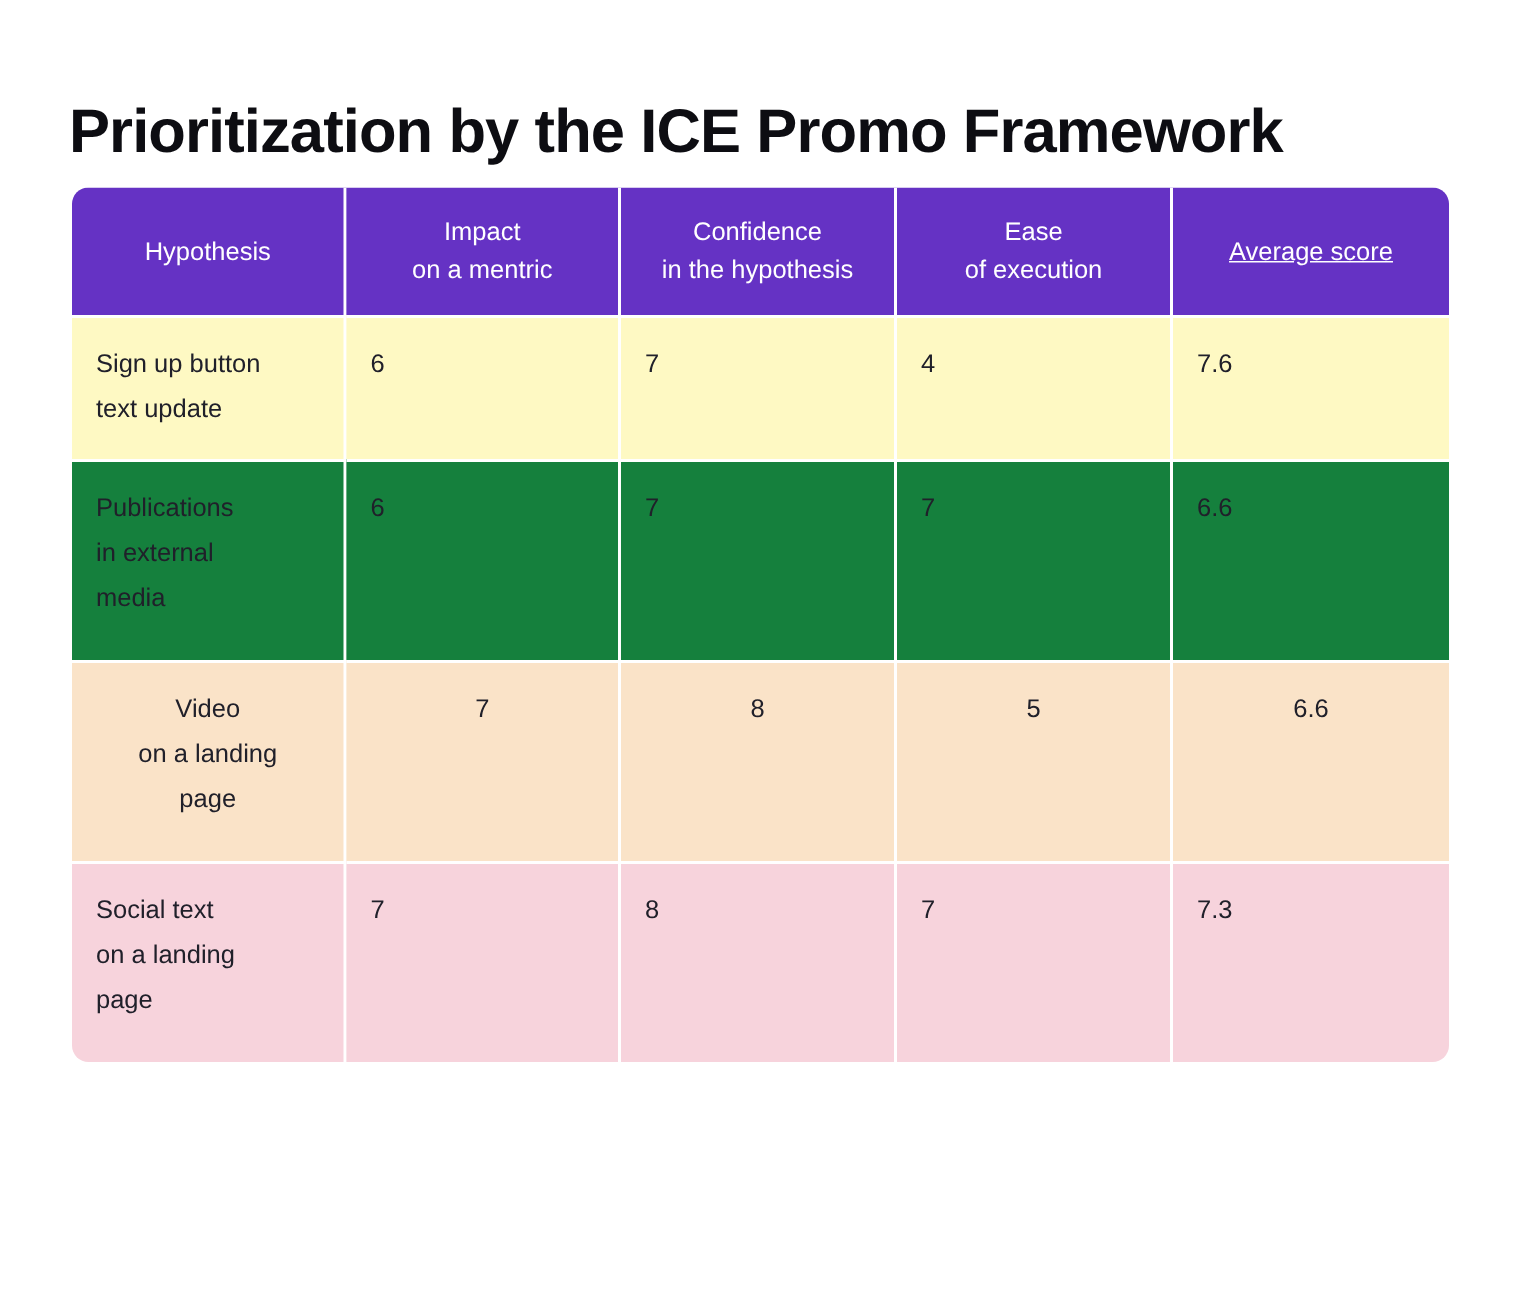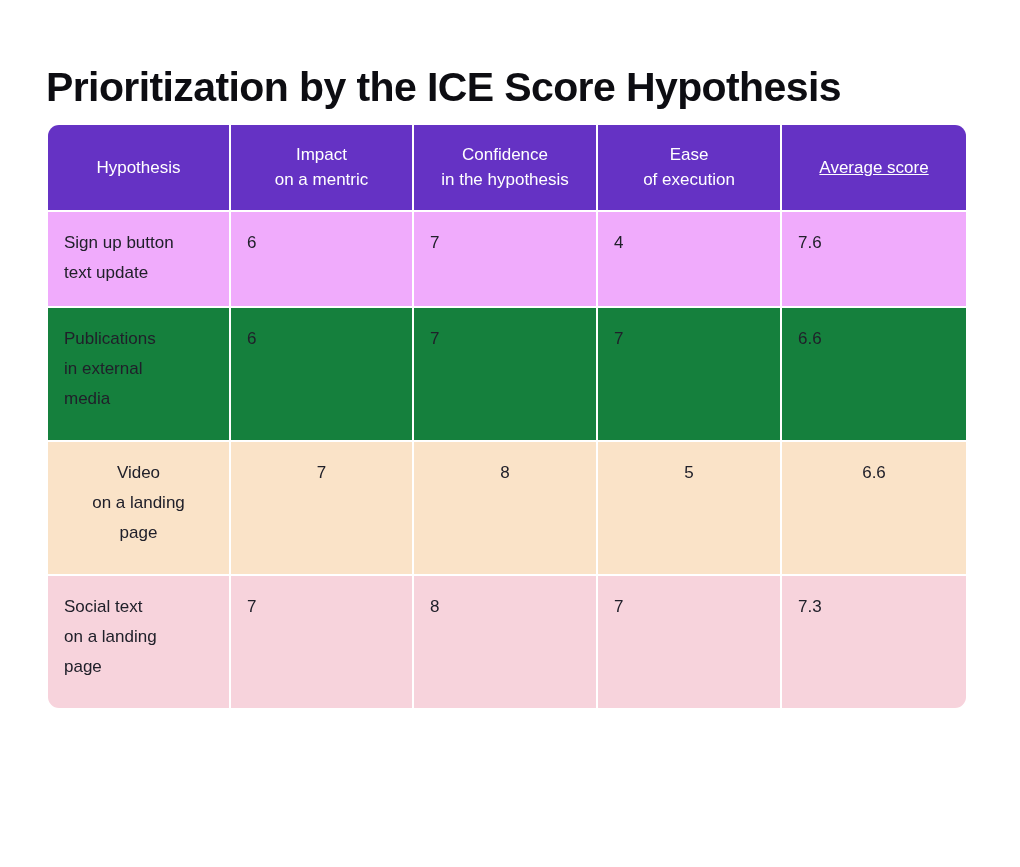--- a/index.html
+++ b/index.html
@@ -97,42 +97,42 @@
     font-weight: 400;
   }
   tbody td:last-child {
     border-right: none;
   }
   tbody td.hyp-cell {
     white-space: pre-line;
   }
 
   
-  tr.row-0 td { background: #f0abfc; }
+  tr.row-0 td { background: #fef9c3; }
   tr.row-1 td { background: #15803d; }
   tr.row-2 td { background: #FBEEB3; }
   tr.row-3 td { background: #FAE3C8; }
   tr.row-4 td { background: #F7D3DC; }
 
   
   tbody td.cell-highlight { background: #F7C837 !important; }
 
   
   tr.row-0 td { height: 96px; }
   tr.row-1 td { height: 134px; }
   tr.row-2 td { height: 82px; }
   tr.row-3 td { height: 134px; text-align: center; }
   tr.row-4 td { height: 134px; }
 </style>
 </head>
 <body>
 
 <div class="page">
 
-  <h1 class="page-title">Prioritization by the ICE Score Hypothesis</h1>
+  <h1 class="page-title">Prioritization by the ICE Promo Framework</h1>
 
   <div class="ice-table-wrap">
     <table class="ice-table">
       <colgroup>
         <col class="c-hyp">
         <col class="c-imp">
         <col class="c-con">
         <col class="c-eas">
         <col class="c-avg">
       </colgroup>

